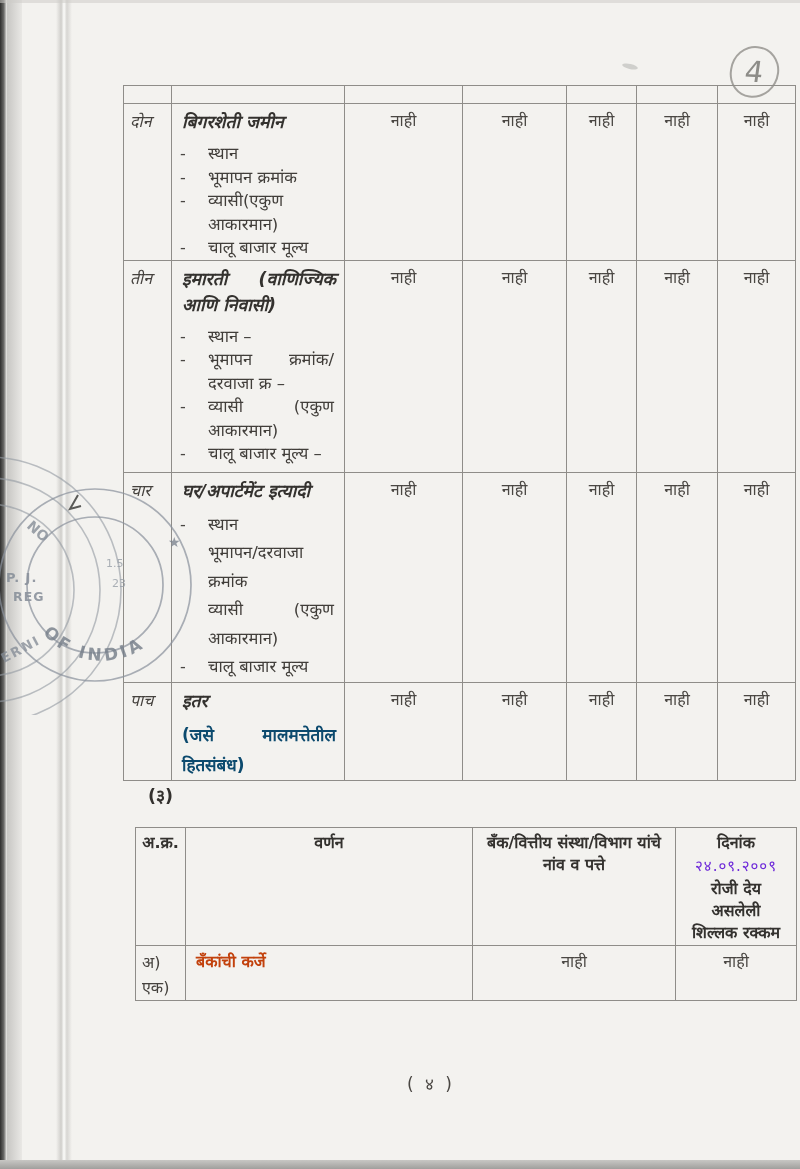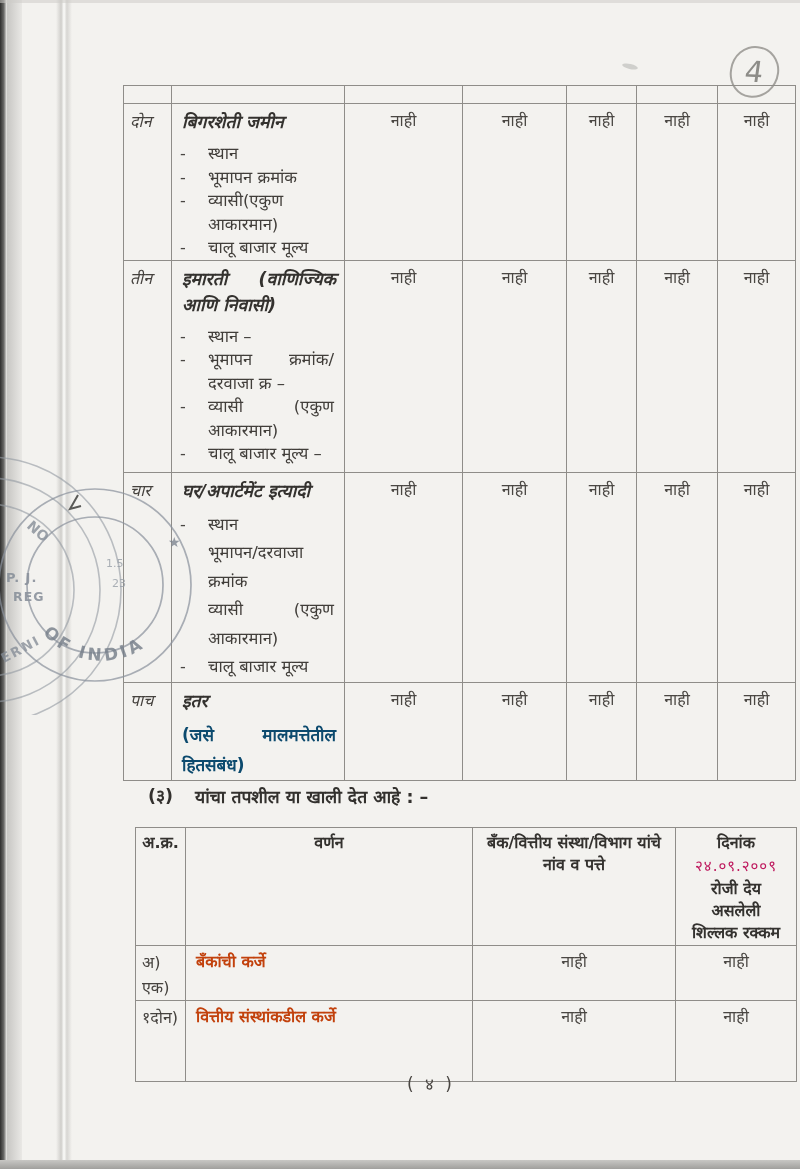--- a/index.html
+++ b/index.html
@@ -50,21 +50,21 @@
   .sec3{position:absolute;left:148px;top:783px;width:650px;display:flex;
     font-weight:700;font-size:17.5px;color:#33312e;}
   .sec3 .no{width:47px;flex:none;}
   .sec3 .txt{flex:1;}
   .sec3 .l1{text-align:justify;text-align-last:justify;line-height:24px;}
   .sec3 .l2{line-height:24px;margin-top:2px;}
 
   .t2{position:absolute;left:135px;top:827px;width:661px;}
   .t2 td{font-size:16px;}
   .t2 .hc{font-weight:700;color:#34322f;text-align:center;padding-top:4px;line-height:22px;}
-  .t2 .date-stamp{font-weight:400;color:#be185d;letter-spacing:1px;font-size:15px;line-height:24px;}
+  .t2 .date-stamp{font-weight:400;color:#6d28d9;letter-spacing:1px;font-size:15px;line-height:24px;}
   .t2 td.rnum{padding:4px 2px 0 6px;line-height:25px;color:#45423e;}
   .t2 td.rdesc{padding:4px 6px 0 10px;font-weight:700;color:#c2410c;}
   .t2 td.rval{text-align:center;padding-top:4px;color:#4a4743;}
 
   
   .footer-num{position:absolute;left:131px;top:1072px;width:600px;text-align:center;
     font-size:17px;letter-spacing:3px;color:#4a4743;}
 
   
   .stamps{position:absolute;left:0;top:455px;pointer-events:none;}
@@ -205,21 +205,20 @@
     <td class="val"><span>नाही</span></td>
     <td class="val"><span>नाही</span></td>
     <td class="val"><span>नाही</span></td>
   </tr>
 </tbody>
   </table>
 
 <div class="sec3">
   <span class="no">(३)</span>
   <div class="txt">
-    <div class="l2">यांचा तपशील या खाली देत आहे : –</div>
   </div>
 </div>
 
 <table class="t2">
   <colgroup>
     <col style="width:50px">
       <col style="width:287px">
       <col style="width:203px">
       <col style="width:121px">
   </colgroup>
@@ -241,28 +240,20 @@
   </tr>
   <tr style="height:54px">
     <td class="rnum">
       <div>अ)</div>
       <div>एक)</div>
     </td>
     <td class="rdesc">बँकांची कर्जे</td>
     <td class="rval">नाही</td>
     <td class="rval">नाही</td>
   </tr>
-  <tr style="height:81px">
-    <td class="rnum">
-      <div>१दोन)</div>
-    </td>
-    <td class="rdesc">वित्तीय संस्थांकडील कर्जे</td>
-    <td class="rval">नाही</td>
-    <td class="rval">नाही</td>
-  </tr>
 </tbody>
   </table>
 
 <div class="footer-num">( ४ )</div>
 
 <svg class="stamps" width="240" height="260" viewBox="0 0 240 260">
 
   <g stroke="rgba(148,155,163,0.62)" fill="none" stroke-width="1.6">
     <circle cx="-12" cy="135" r="133"></circle>
     <circle cx="-12" cy="135" r="112"></circle>

